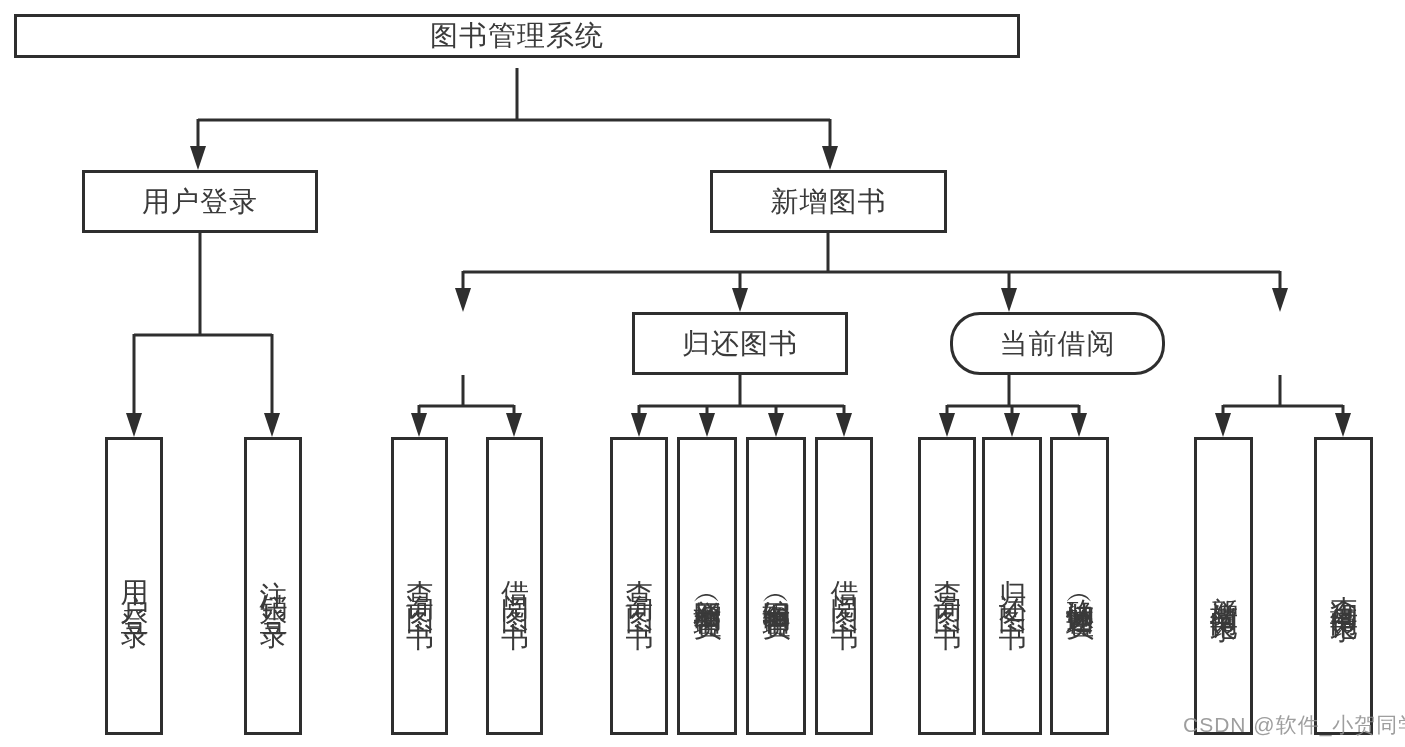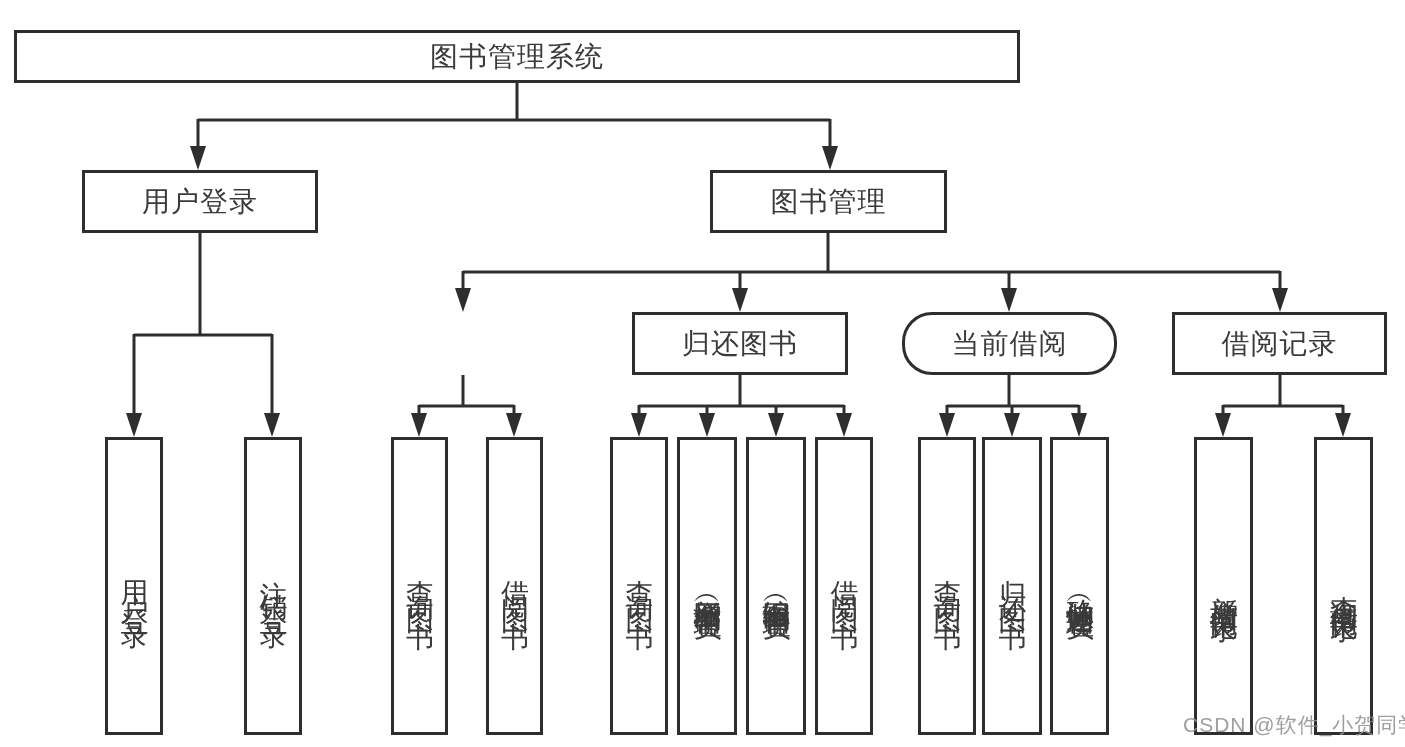--- a/index.html
+++ b/index.html
@@ -56,28 +56,27 @@
       <polygon points="768,413 784,413 776,437"></polygon>
       <polygon points="836,413 852,413 844,437"></polygon>
       <polygon points="939,413 955,413 947,437"></polygon>
       <polygon points="1004,413 1020,413 1012,437"></polygon>
       <polygon points="1071,413 1087,413 1079,437"></polygon>
       <polygon points="1215,413 1231,413 1223,437"></polygon>
       <polygon points="1335,413 1351,413 1343,437"></polygon>
     </g>
   </svg>
 
-  <div class="box" style="left:14px;top:30px;width:1006px;height:53px;">图书管理系统</div>
+  <div class="box" style="left:14px;top:14px;width:1006px;height:44px;">图书管理系统</div>
 
   <div class="box" style="left:82px;top:170px;width:236px;height:63px;">用户登录</div>
-  <div class="box" style="left:710px;top:170px;width:237px;height:63px;">图书管理</div>
+  <div class="box" style="left:710px;top:170px;width:237px;height:63px;">新增图书</div>
 
   <div class="box" style="left:632px;top:312px;width:216px;height:63px;">归还图书</div>
-  <div class="box" style="left:902px;top:312px;width:215px;height:63px;border-radius:30px;">当前借阅</div>
-  <div class="box" style="left:1172px;top:312px;width:215px;height:63px;">借阅记录</div>
+  <div class="box" style="left:950px;top:312px;width:215px;height:63px;border-radius:30px;">当前借阅</div>
 
   <div class="box leaf" style="left:105px;top:437px;width:58px;height:298px;">用户登录</div>
   <div class="box leaf" style="left:244px;top:437px;width:58px;height:298px;">注销登录</div>
 
   <div class="box leaf" style="left:391px;top:437px;width:57px;height:298px;">查询图书</div>
   <div class="box leaf" style="left:486px;top:437px;width:57px;height:298px;">借阅图书</div>
 
   <div class="box leaf" style="left:610px;top:437px;width:58px;height:298px;">查询图书</div>
   <div class="box leaf long" style="left:677px;top:437px;width:60px;height:298px;">新增图书（管理员）</div>
   <div class="box leaf long" style="left:746px;top:437px;width:60px;height:298px;">编辑图书（管理员）</div>

